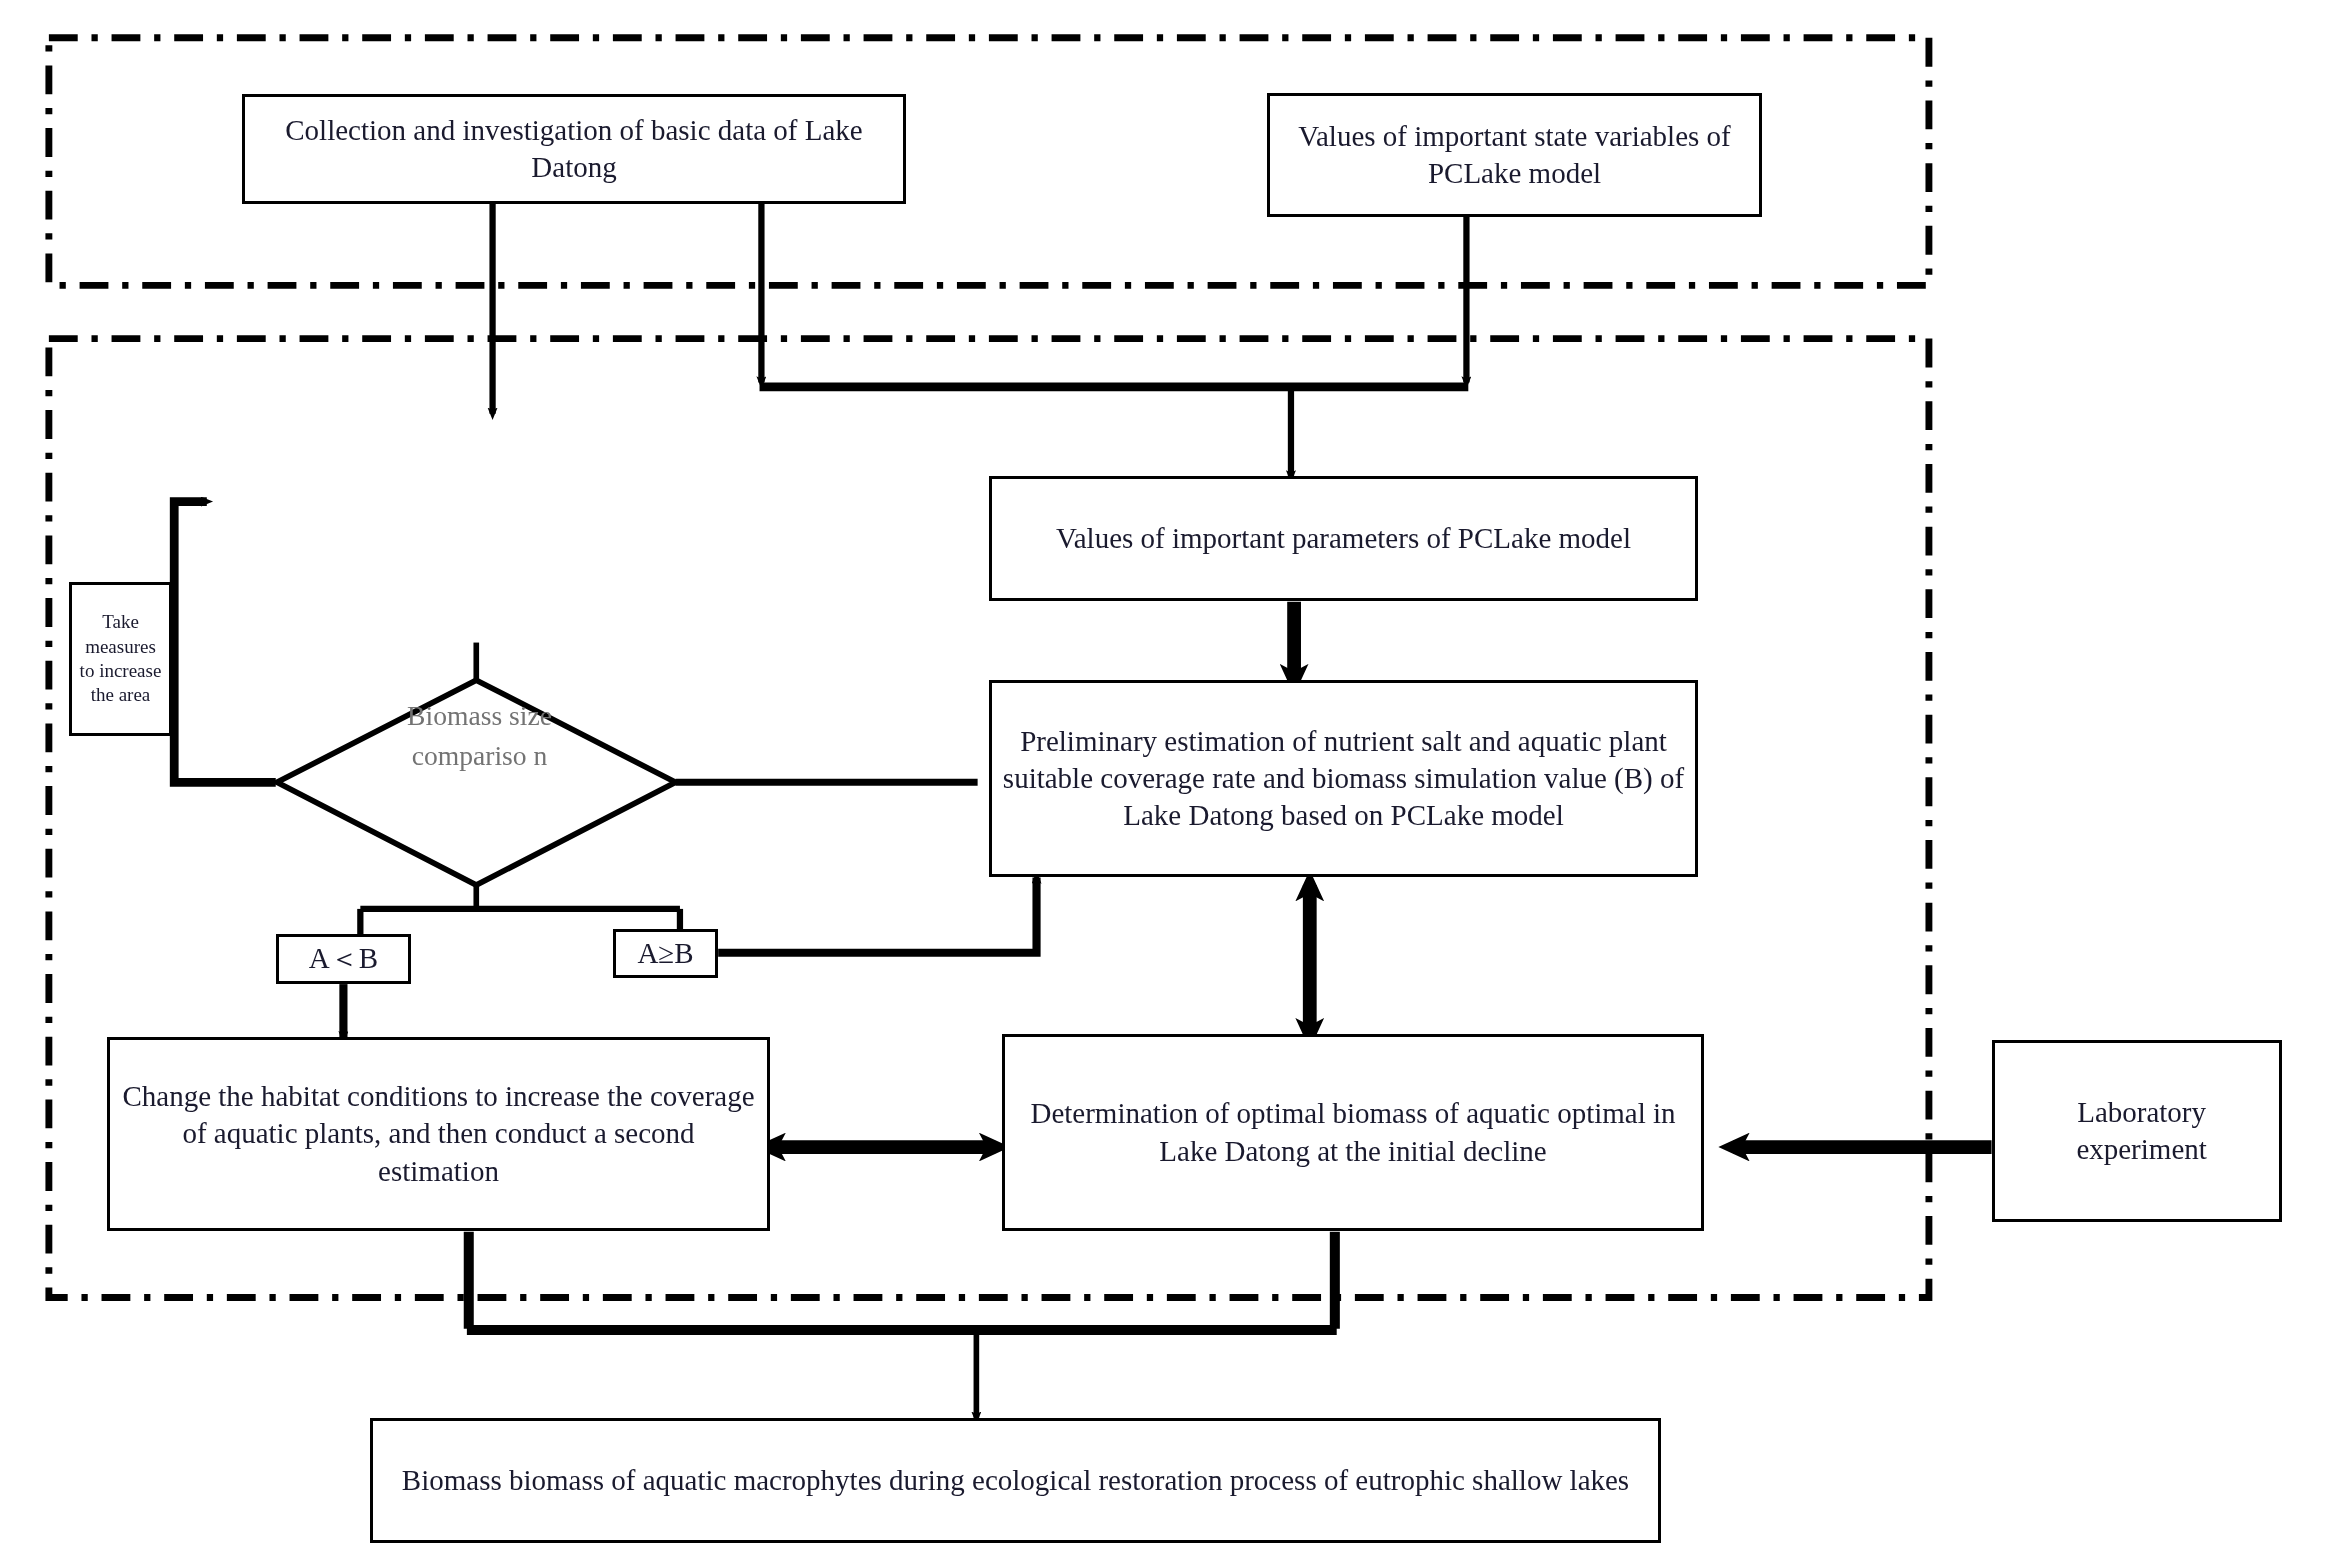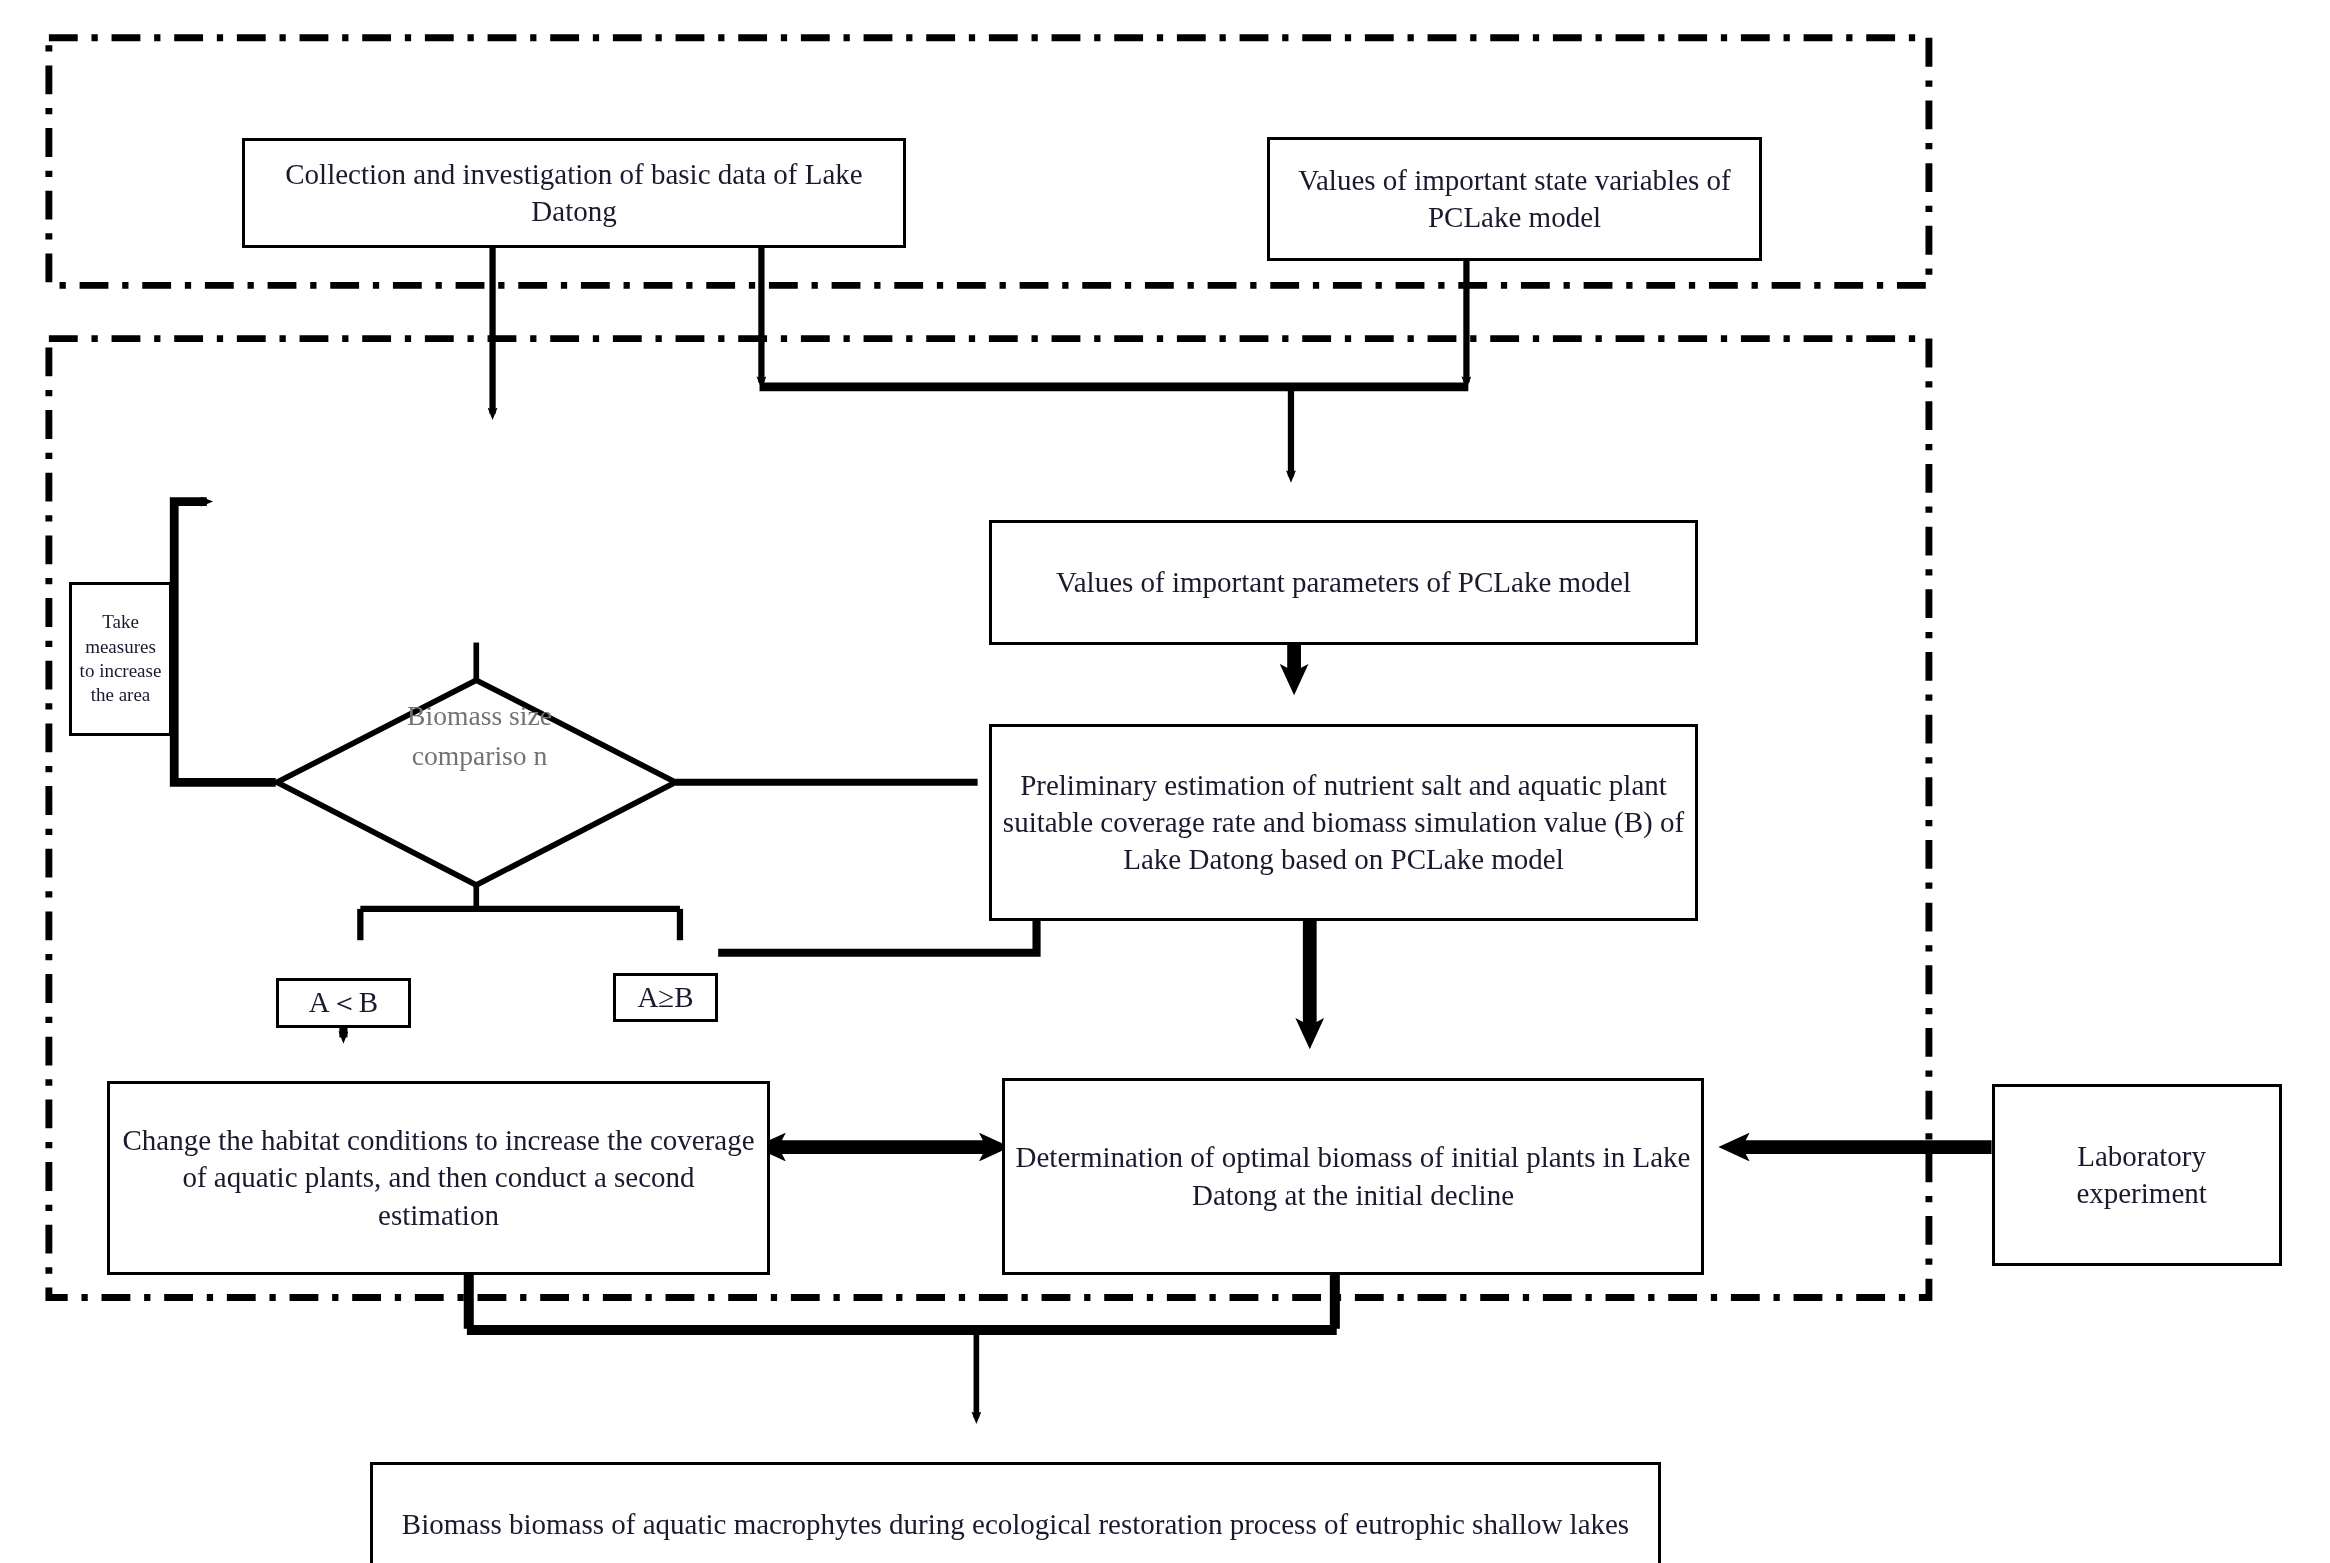--- a/index.html
+++ b/index.html
@@ -31,21 +31,21 @@
     display: flex;
     align-items: center;
     justify-content: center;
     text-align: center;
     color: #1a1a2e;
     line-height: 1.28;
     padding: 3.8px 8.8px;
     z-index: 3;
   }
   .node span { display: block; width: 100%; }
-  .fs-big   { font-size: 29px; margin-top: 44px; }
+  .fs-big   { font-size: 29px; }
   .fs-small { font-size: 19px; }
   .diamond-label {
     position: absolute;
     z-index: 4;
     text-align: center;
     font-size: 27.6px;
     line-height: 1.45;
     color: #737373;
     pointer-events: none;
   }
@@ -160,21 +160,21 @@
 
   <div class="node fs-big" style="left:989px; top:680px; width:709px; height:197px;">
     <span>Preliminary estimation of nutrient salt and aquatic plant suitable coverage rate and biomass simulation value (B) of Lake Datong based on PCLake model</span>
   </div>
 
   <div class="node fs-big" style="left:107px; top:1037px; width:663px; height:194px;">
     <span>Change the habitat conditions to increase the coverage of aquatic plants, and then conduct a second estimation</span>
   </div>
 
   <div class="node fs-big" style="left:1002px; top:1034px; width:702px; height:197px;">
-    <span>Determination of optimal biomass of initial plants in Lake Datong at the initial decline</span>
+    <span>Determination of optimal biomass of aquatic optimal in Lake Datong at the initial decline</span>
   </div>
 
   <div class="node fs-big" style="left:1992px; top:1040px; width:290px; height:182px;padding-left:18px;">
     <span>Laboratory experiment</span>
   </div>
 
   <div class="node fs-big" style="left:370px; top:1418px; width:1291px; height:125px;">
     <span>Biomass biomass of aquatic macrophytes during ecological restoration process of eutrophic shallow lakes</span>
   </div>
 

